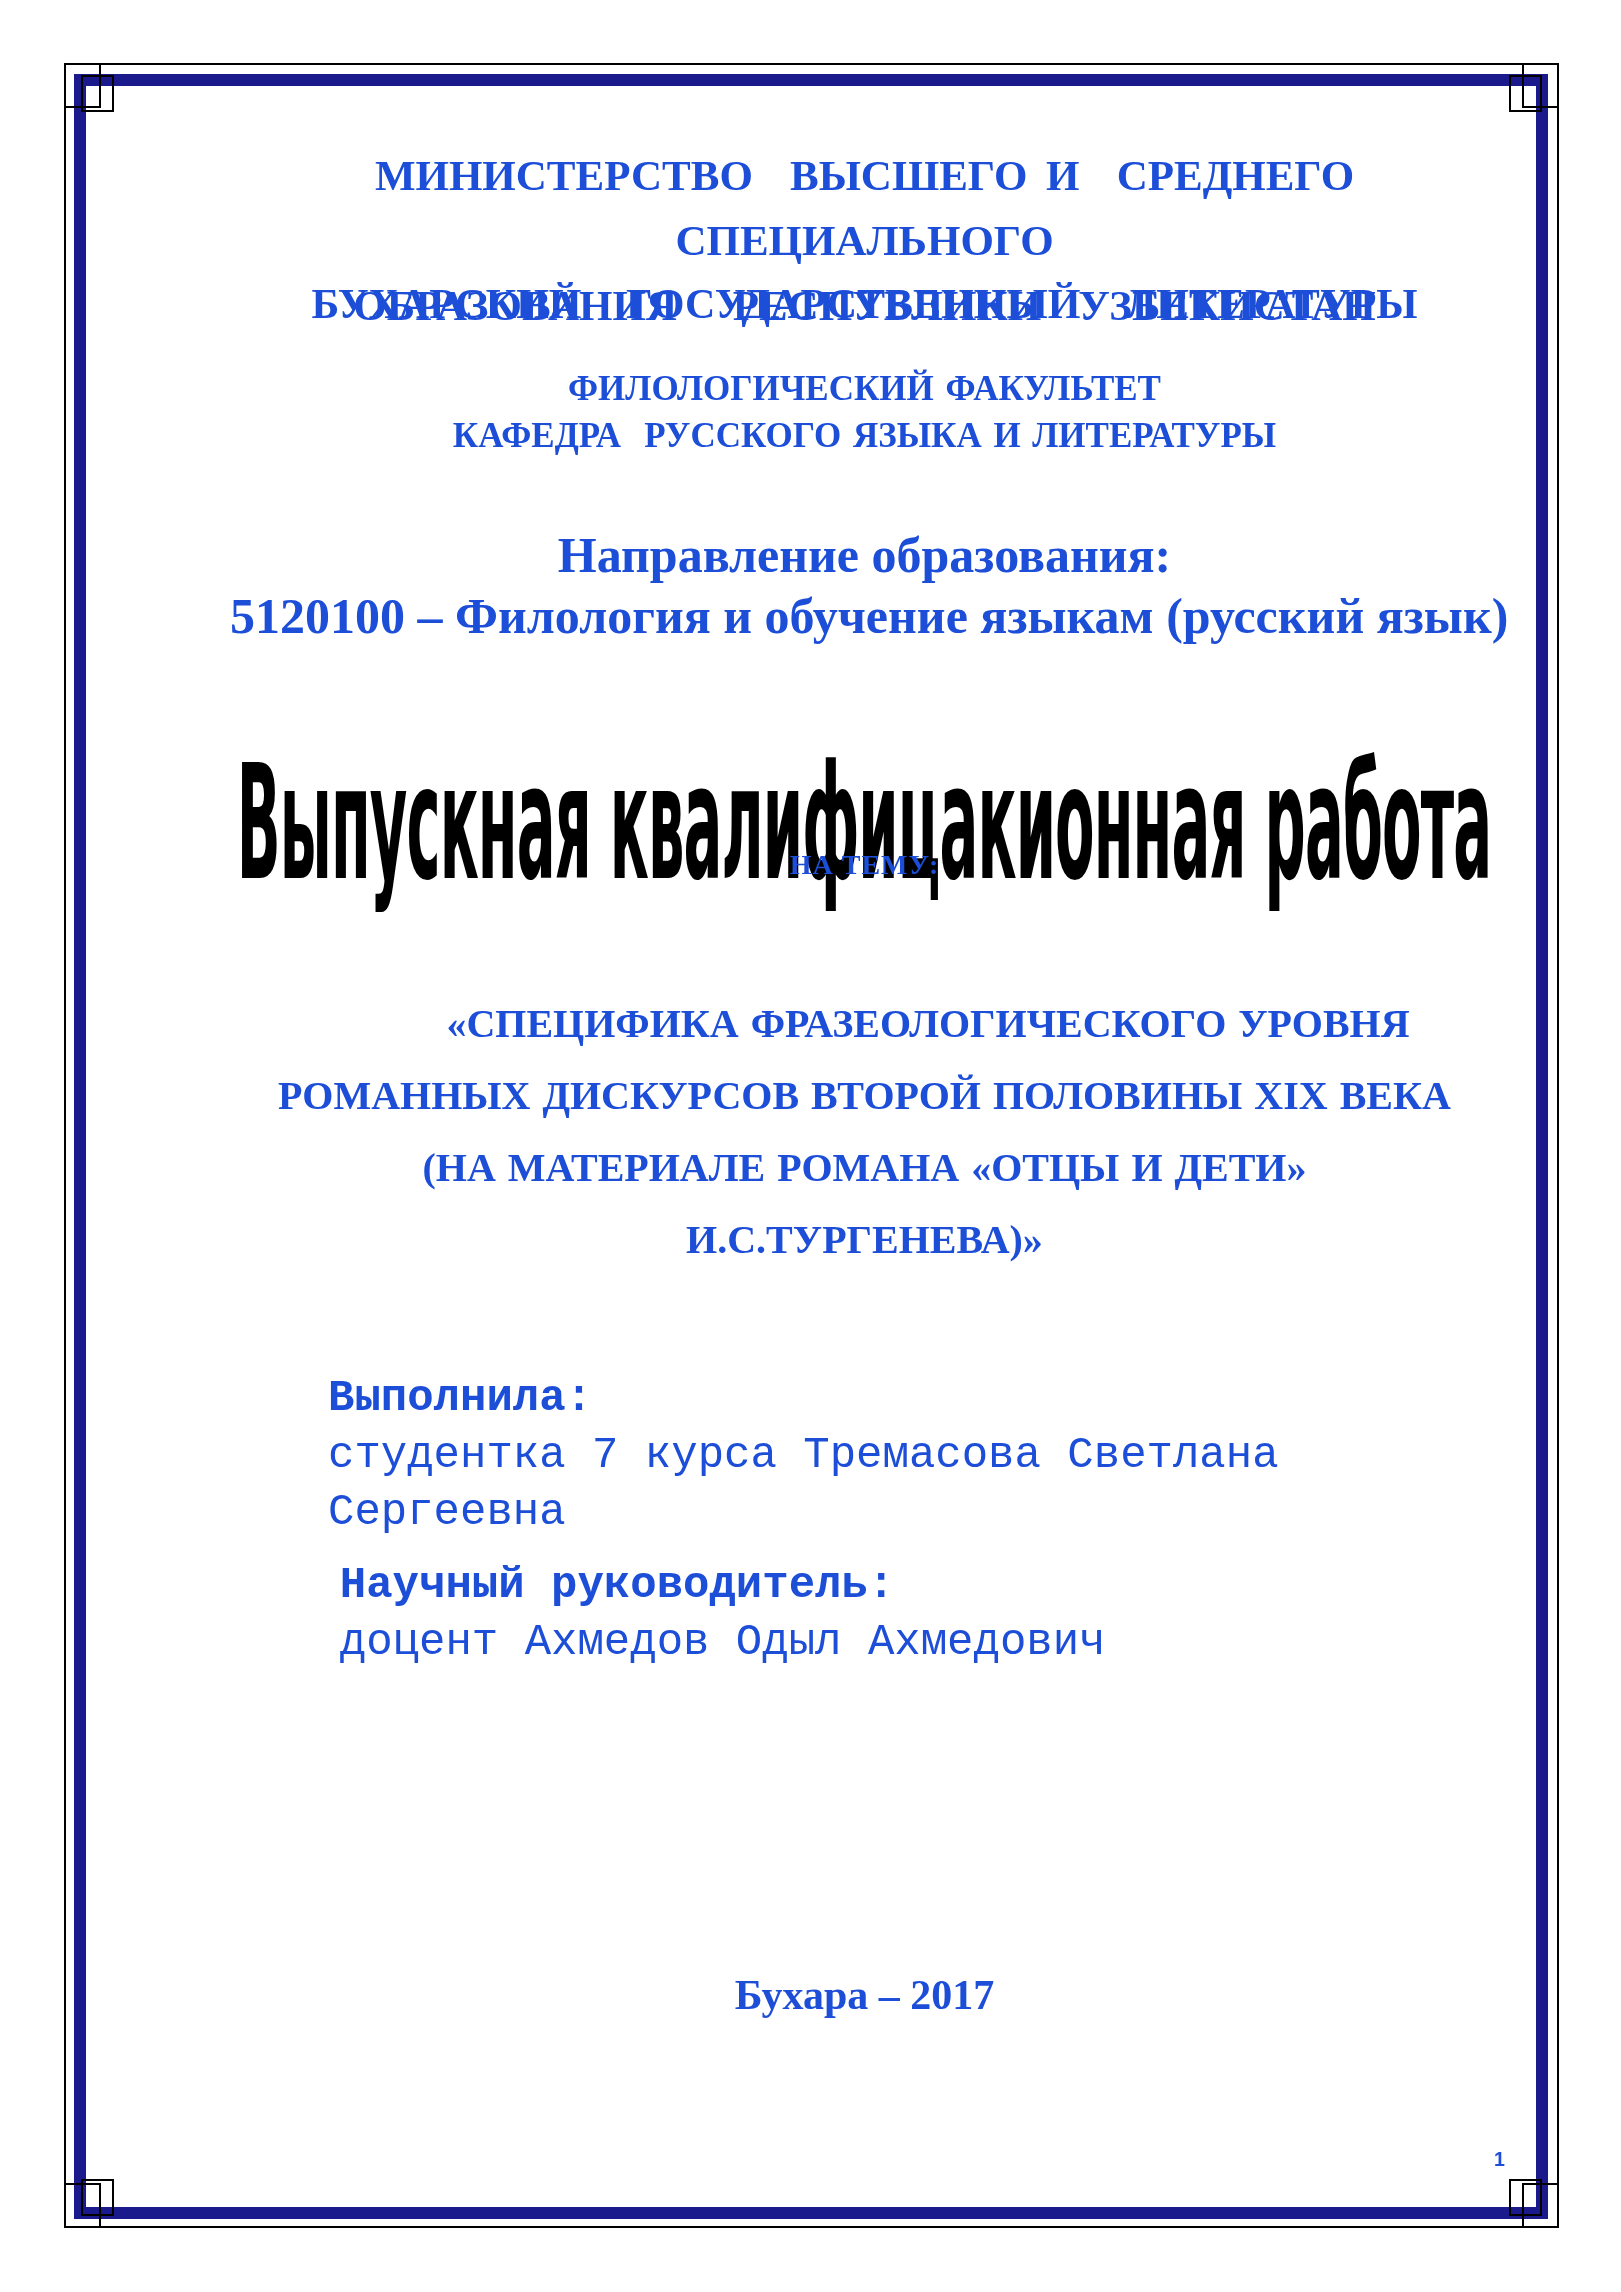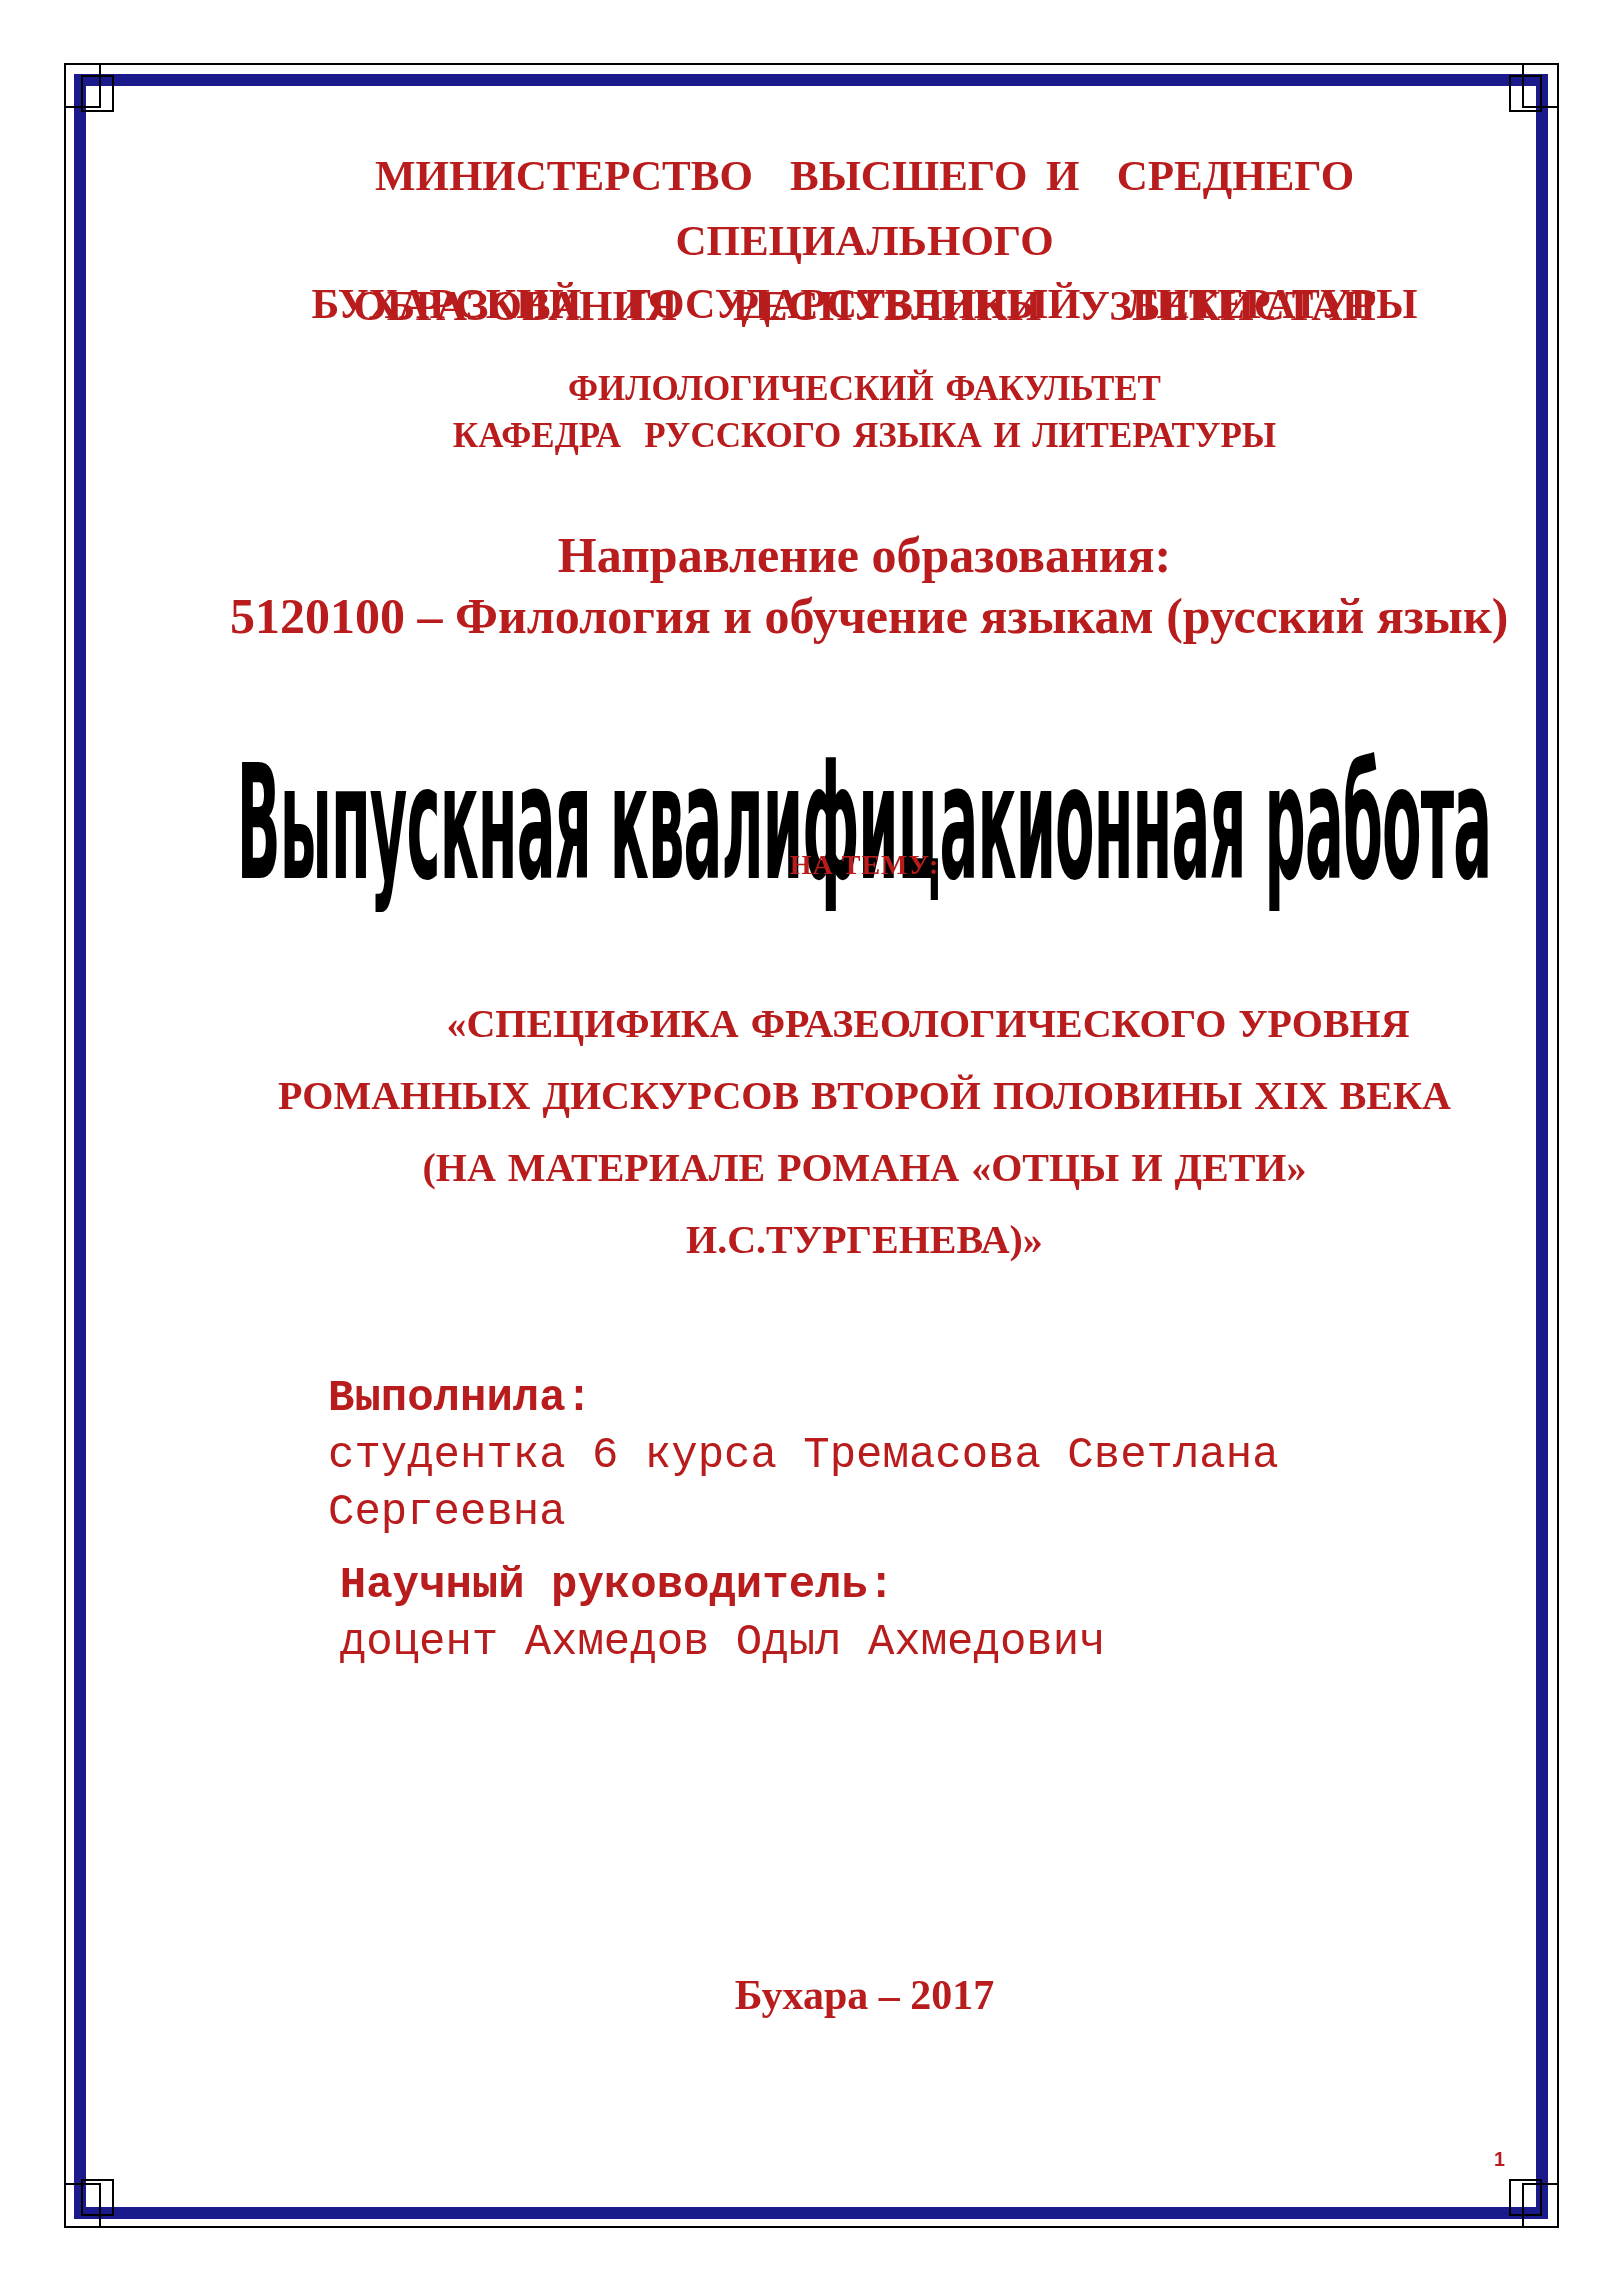--- a/index.html
+++ b/index.html
@@ -1,18 +1,18 @@
 <!DOCTYPE html>
 <html><head>
 <meta charset="utf-8">
 <style>
   html,body { margin:0; padding:0; background:#ffffff; }
   .page {
     position:relative; width:1621px; height:2293px;
-    background:#ffffff; color:#b91c1c;
+    background:#ffffff; color:#1d4ed8;
     font-family:"Liberation Serif","DejaVu Serif",serif;
     overflow:hidden;
   }
   
   .border-black { position:absolute; left:64px; top:63px; right:62px; bottom:65px;
                   border:2.9px solid #000; z-index:2; }
   .border-navy  { position:absolute; left:74px; top:74px; right:73px; bottom:74px;
                   border:12.7px solid #1a1a8c; z-index:1; }
   .sq { position:absolute; border:2.9px solid #000; z-index:3; background:transparent; }
   .sq-a { width:33px; height:41px; }
@@ -93,21 +93,21 @@
 
   <div class="blk topic">
     <div class="t nowrap topic-line1">«СПЕЦИФИКА ФРАЗЕОЛОГИЧЕСКОГО УРОВНЯ</div>
     <div class="t nowrap">РОМАННЫХ ДИСКУРСОВ ВТОРОЙ ПОЛОВИНЫ XIX ВЕКА</div>
     <div class="t nowrap">(НА МАТЕРИАЛЕ РОМАНА «ОТЦЫ И ДЕТИ»</div>
     <div class="t nowrap">И.С.ТУРГЕНЕВА)»</div>
   </div>
 
   <div class="author">
     <div class="t label">Выполнила:</div>
-    <div class="t">студентка 6 курса Тремасова Светлана Сергеевна</div>
+    <div class="t">студентка 7 курса Тремасова Светлана Сергеевна</div>
     <div class="pair2">
       <div class="t label">Научный руководитель:</div>
       <div class="t">доцент Ахмедов Одыл Ахмедович</div>
     </div>
   </div>
 
   <div class="blk city-year">
     <div class="t">Бухара – 2017</div>
   </div>
 

